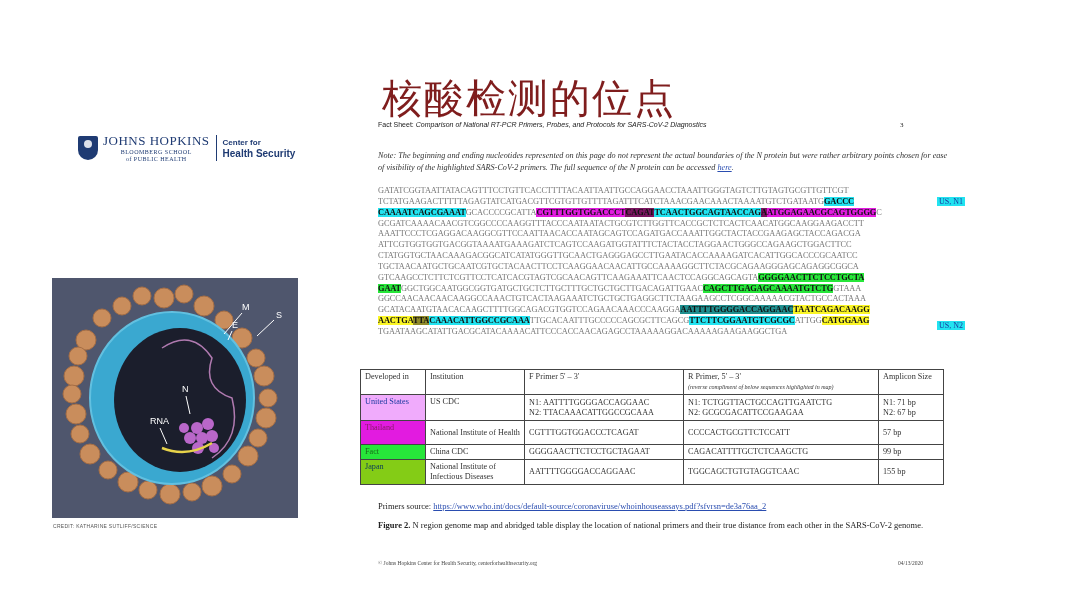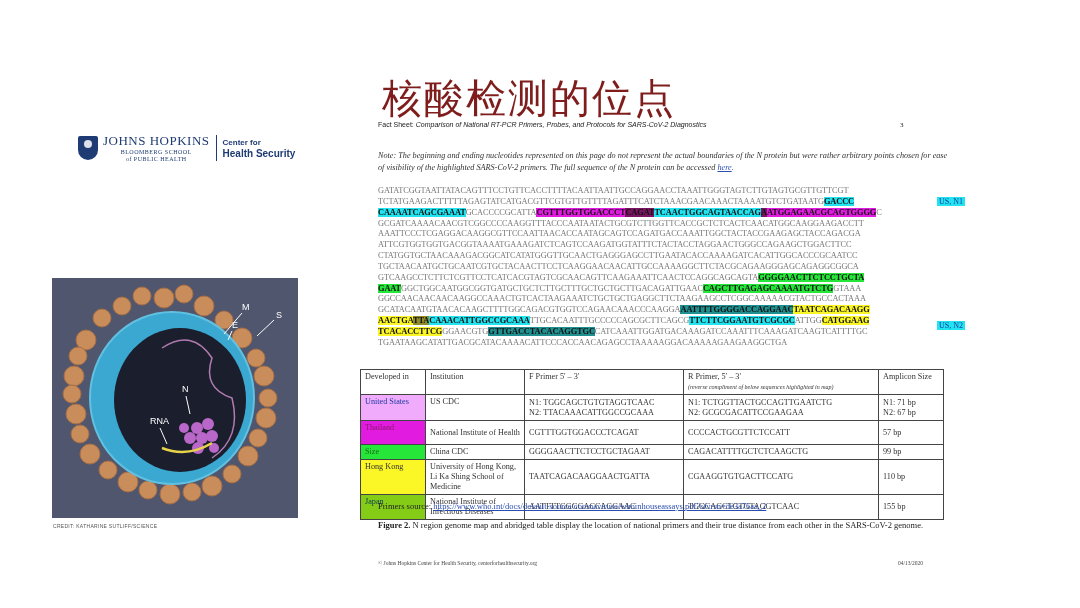--- a/index.html
+++ b/index.html
@@ -144,71 +144,63 @@
   <div class="row">GCGATCAAAACAACGTCGGCCCCAAGGTTTACCCAATAATACTGCGTCTTGGTTCACCGCTCTCACTCAACATGGCAAGGAAGACCTT</div>
   <div class="row">AAATTCCCTCGAGGACAAGGCGTTCCAATTAACACCAATAGCAGTCCAGATGACCAAATTGGCTACTACCGAAGAGCTACCAGACGA</div>
   <div class="row">ATTCGTGGTGGTGACGGTAAAATGAAAGATCTCAGTCCAAGATGGTATTTCTACTACCTAGGAACTGGGCCAGAAGCTGGACTTCC</div>
   <div class="row">CTATGGTGCTAACAAAGACGGCATCATATGGGTTGCAACTGAGGGAGCCTTGAATACACCAAAAGATCACATTGGCACCCGCAATCC</div>
   <div class="row">TGCTAACAATGCTGCAATCGTGCTACAACTTCCTCAAGGAACAACATTGCCAAAAGGCTTCTACGCAGAAGGGAGCAGAGGCGGCA</div>
   <div class="row"><span>GTCAAGCCTCTTCTCGTTCCTCATCACGTAGTCGCAACAGTTCAAGAAATTCAACTCCAGGCAGCAGTA</span><span class="hl g">GGGGAACTTCTCCTGCTA</span></div>
   <div class="row"><span class="hl g">GAAT</span><span>GGCTGGCAATGGCGGTGATGCTGCTCTTGCTTTGCTGCTGCTTGACAGATTGAAC</span><span class="hl g">CAGCTTGAGAGCAAAATGTCTG</span><span>GTAAA</span></div>
   <div class="row">GGCCAACAACAACAAGGCCAAACTGTCACTAAGAAATCTGCTGCTGAGGCTTCTAAGAAGCCTCGGCAAAAACGTACTGCCACTAAA</div>
   <div class="row"><span>GCATACAATGTAACACAAGCTTTTGGCAGACGTGGTCCAGAACAAACCCAAGGA</span><span class="hl t">AATTTTGGGGACCAGGAAC</span><span class="hl y">TAATCAGACAAGG</span></div>
   <div class="row"><span class="hl y">AACTGA</span><span class="hl o">TTA</span><span class="hl c">CAAACATTGGCCGCAAA</span><span>TTGCACAATTTGCCCCCAGCGCTTCAGCG</span><span class="hl c">TTCTTCGGAATGTCGCGC</span><span>ATTGG</span><span class="hl y">CATGGAAG</span></div>
-  <div class="row"><span class="hl y">TCACACCTTCG</span><span>GGAACGTG</span><span class="hl t">GTTGACCTACACAGGTGC</span><span>CATCAAATTGGATGACAAAGATCCAAATTTCAAAGATCAAGTCATTTTGC</span></div>
   <div class="row">TGAATAAGCATATTGACGCATACAAAACATTCCCACCAACAGAGCCTAAAAAGGACAAAAAGAAGAAGGCTGA</div>
 </div>
 <span class="tag" style="left:937px; top:197px;">US, N1</span>
 <span class="tag" style="left:937px; top:321px;">US, N2</span>
 
 <table class="primers">
   <tbody>
       <tr>
     <th style="width:56px">Developed in</th>
     <th style="width:90px">Institution</th>
     <th style="width:150px">F Primer 5' – 3'</th>
     <th style="width:186px"><span>R Primer, 5' – 3'</span><span class="sub-h">(reverse compliment of below sequences highlighted in map)</span></th>
     <th>Amplicon Size</th>
   </tr>
   <tr style="height:26px">
     <td style="background:#f0abfc; color:#1a3aa0; vertical-align:top">United States</td>
     <td style="vertical-align:top">US CDC</td>
     <td>
-          <div>N1: TGGCAGCTGTGTAGGTCAAC</div>
+          <div>N1: AATTTTGGGGACCAGGAAC</div>
           <div>N2: TTACAAACATTGGCCGCAAA</div>
         </td>
     <td>
           <div>N1: TCTGGTTACTGCCAGTTGAATCTG</div>
           <div>N2: GCGCGACATTCCGAAGAA</div>
         </td>
     <td>
           <div>N1: 71 bp</div>
           <div>N2: 67 bp</div>
         </td>
   </tr>
   <tr style="height:24px">
     <td style="background:#e21be0; color:#8a1a6a; vertical-align:top">Thailand</td>
     <td>National Institute of Health</td>
     <td>CGTTTGGTGGACCCTCAGAT</td>
     <td>CCCCACTGCGTTCTCCATT</td>
     <td>57 bp</td>
   </tr>
   <tr>
-    <td style="background:#27e63a; color:#1a6a1a">Size</td>
+    <td style="background:#27e63a; color:#1a6a1a">Fact</td>
     <td>China CDC</td>
     <td>GGGGAACTTCTCCTGCTAGAAT</td>
     <td>CAGACATTTTGCTCTCAAGCTG</td>
     <td>99 bp</td>
-  </tr>
-  <tr style="height:34px">
-    <td style="background:#fbf626; vertical-align:top">Hong Kong</td>
-    <td>University of Hong Kong, Li Ka Shing School of Medicine</td>
-    <td>TAATCAGACAAGGAACTGATTA</td>
-    <td>CGAAGGTGTGACTTCCATG</td>
-    <td>110 bp</td>
   </tr>
   <tr style="height:22px">
     <td style="background:#84cc16; color:#0d3d5a; vertical-align:top">Japan</td>
     <td>National Institute of Infectious Diseases</td>
     <td>AATTTTGGGGACCAGGAAC</td>
     <td>TGGCAGCTGTGTAGGTCAAC</td>
     <td>155 bp</td>
   </tr>
 </tbody>
   </table>

